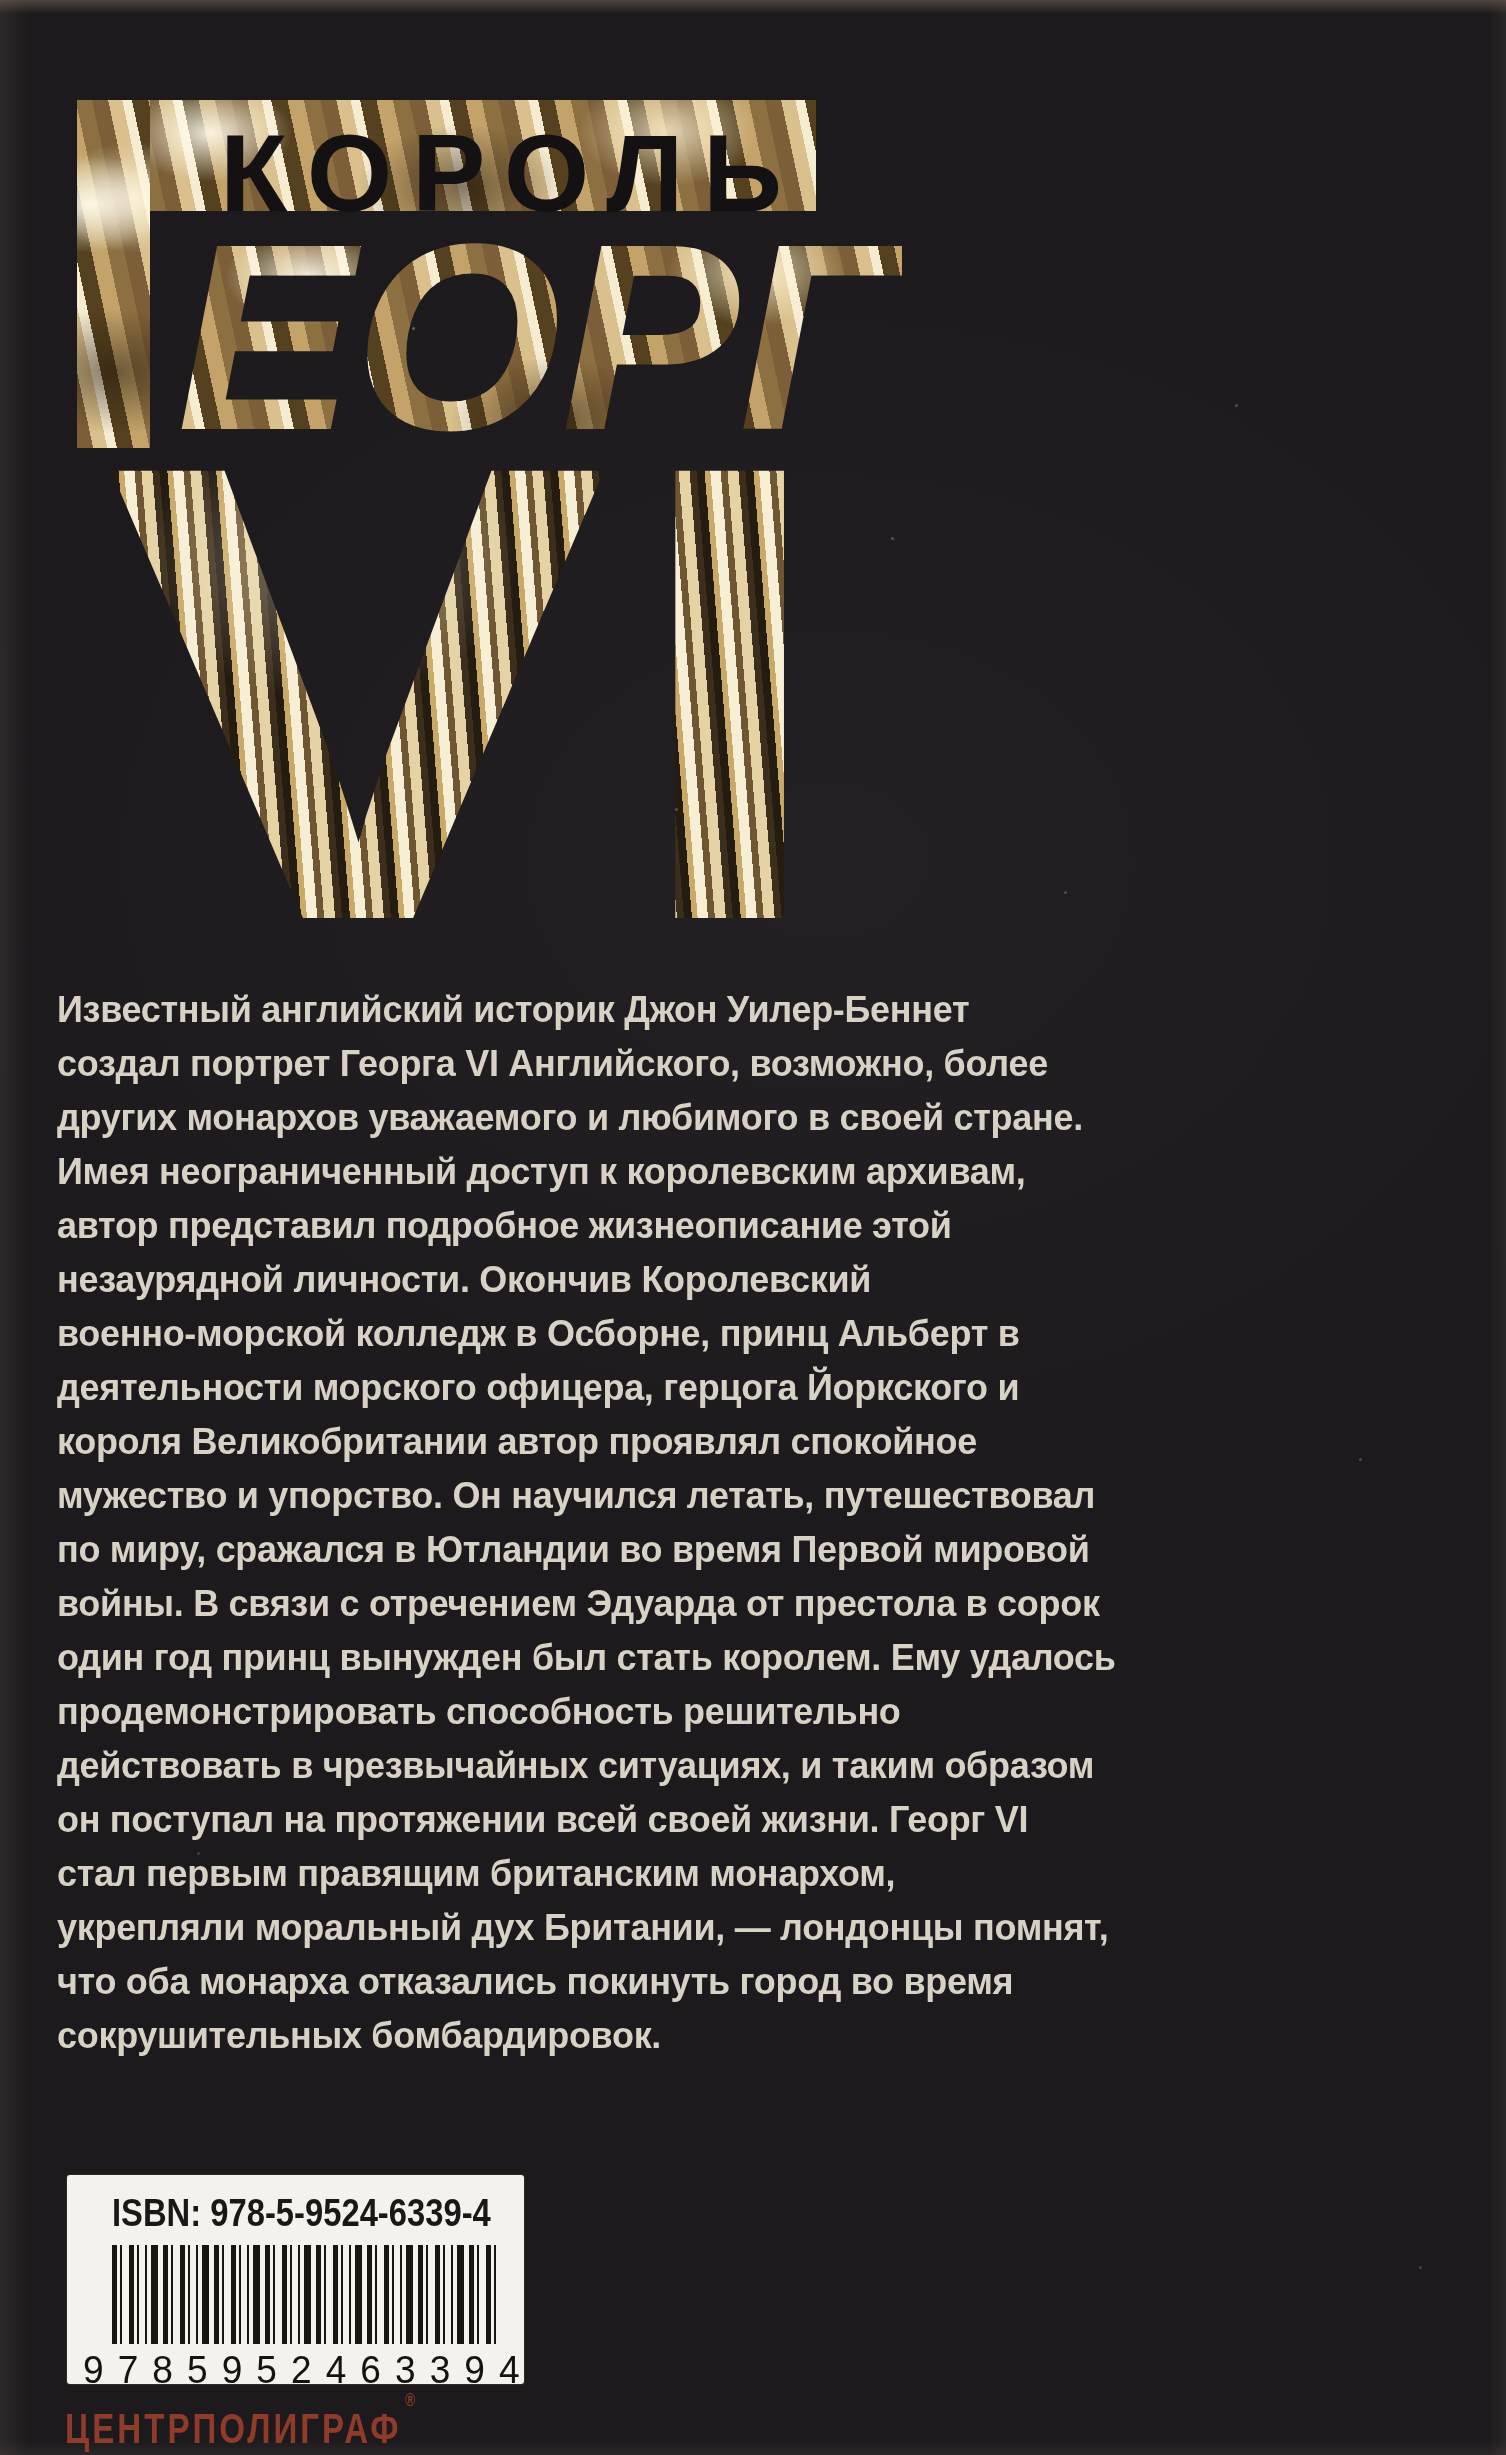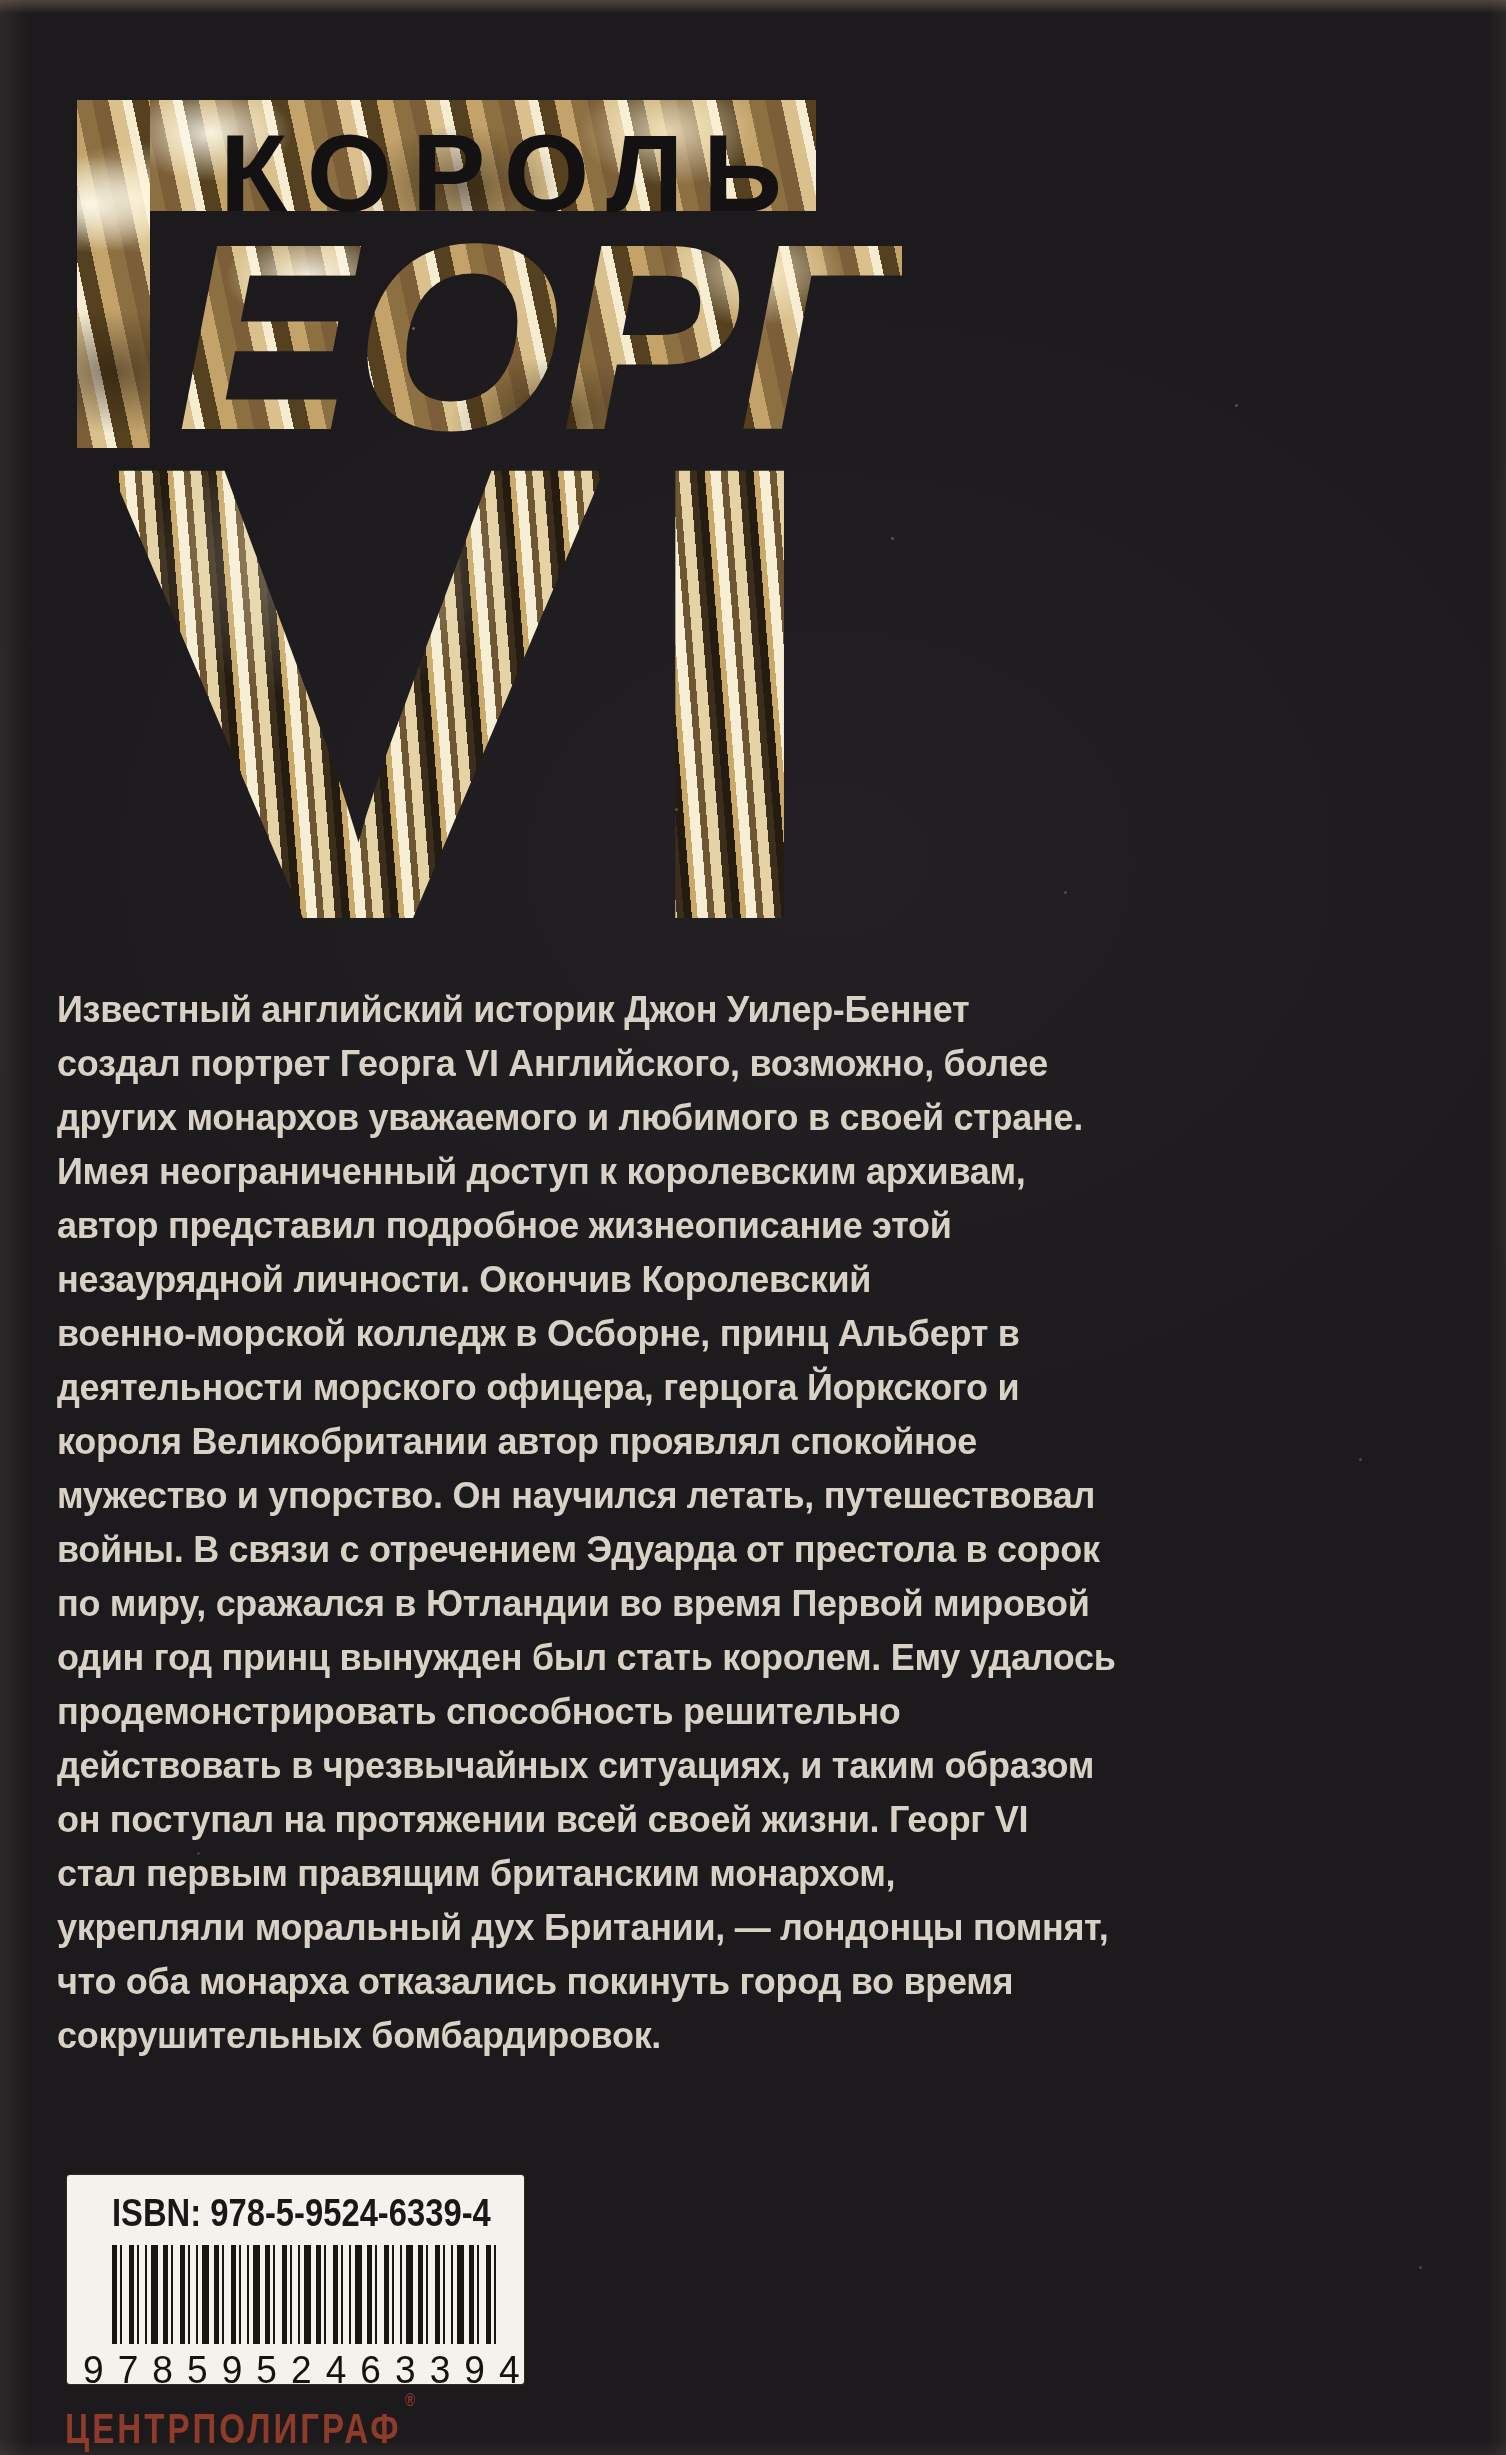--- a/index.html
+++ b/index.html
@@ -151,22 +151,22 @@
     <div class="line">Известный английский историк Джон Уилер-Беннет</div>
     <div class="line">создал портрет Георга VI Английского, возможно, более</div>
     <div class="line">других монархов уважаемого и любимого в своей стране.</div>
     <div class="line">Имея неограниченный доступ к королевским архивам,</div>
     <div class="line">автор представил подробное жизнеописание этой</div>
     <div class="line">незаурядной личности. Окончив Королевский</div>
     <div class="line">военно-морской колледж в Осборне, принц Альберт в</div>
     <div class="line">деятельности морского офицера, герцога Йоркского и</div>
     <div class="line">короля Великобритании автор проявлял спокойное</div>
     <div class="line">мужество и упорство. Он научился летать, путешествовал</div>
+    <div class="line">по миру, сражался в Ютландии во время Первой мировой</div>
     <div class="line">войны. В связи с отречением Эдуарда от престола в сорок</div>
-    <div class="line">по миру, сражался в Ютландии во время Первой мировой</div>
     <div class="line">один год принц вынужден был стать королем. Ему удалось</div>
     <div class="line">продемонстрировать способность решительно</div>
     <div class="line">действовать в чрезвычайных ситуациях, и таким образом</div>
     <div class="line">он поступал на протяжении всей своей жизни. Георг VI</div>
     <div class="line">стал первым правящим британским монархом,</div>
     <div class="line">укрепляли моральный дух Британии, — лондонцы помнят,</div>
     <div class="line">что оба монарха отказались покинуть город во время</div>
     <div class="line">сокрушительных бомбардировок.</div>
   </div>
 

